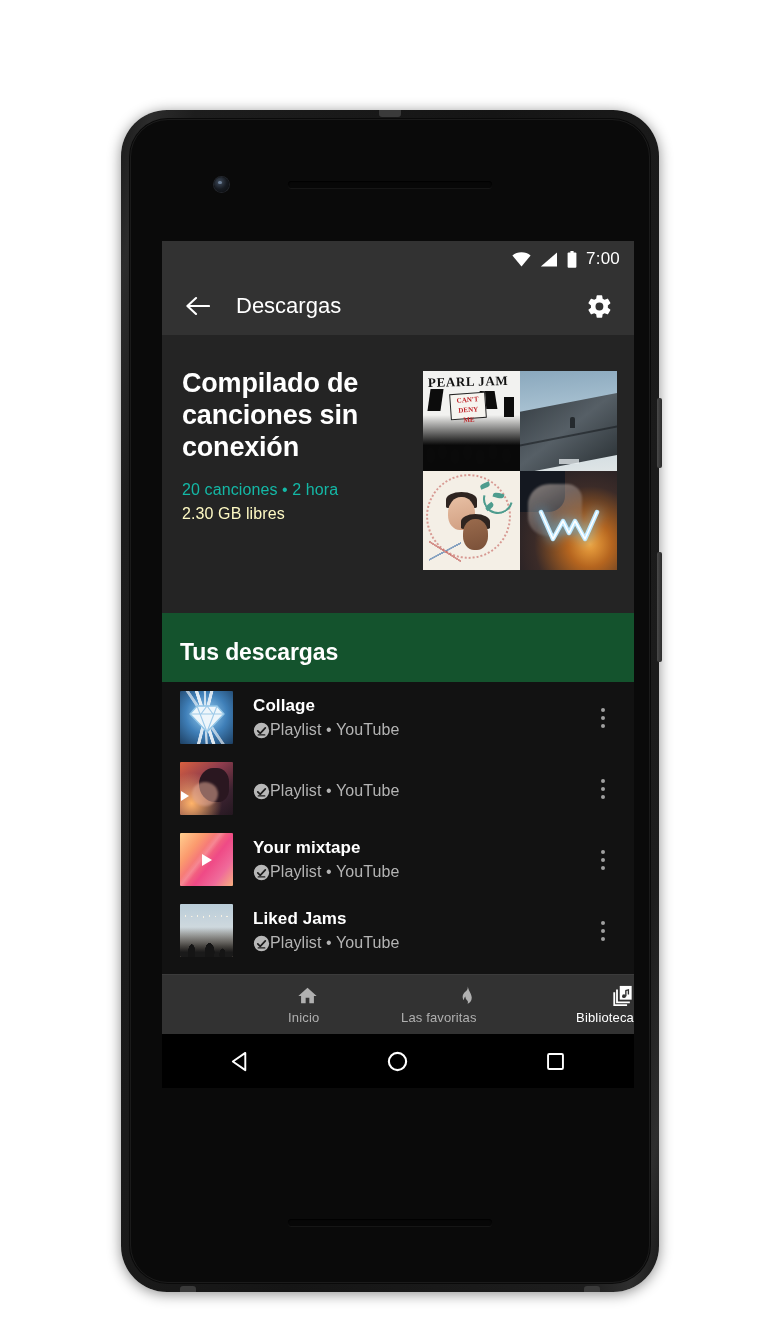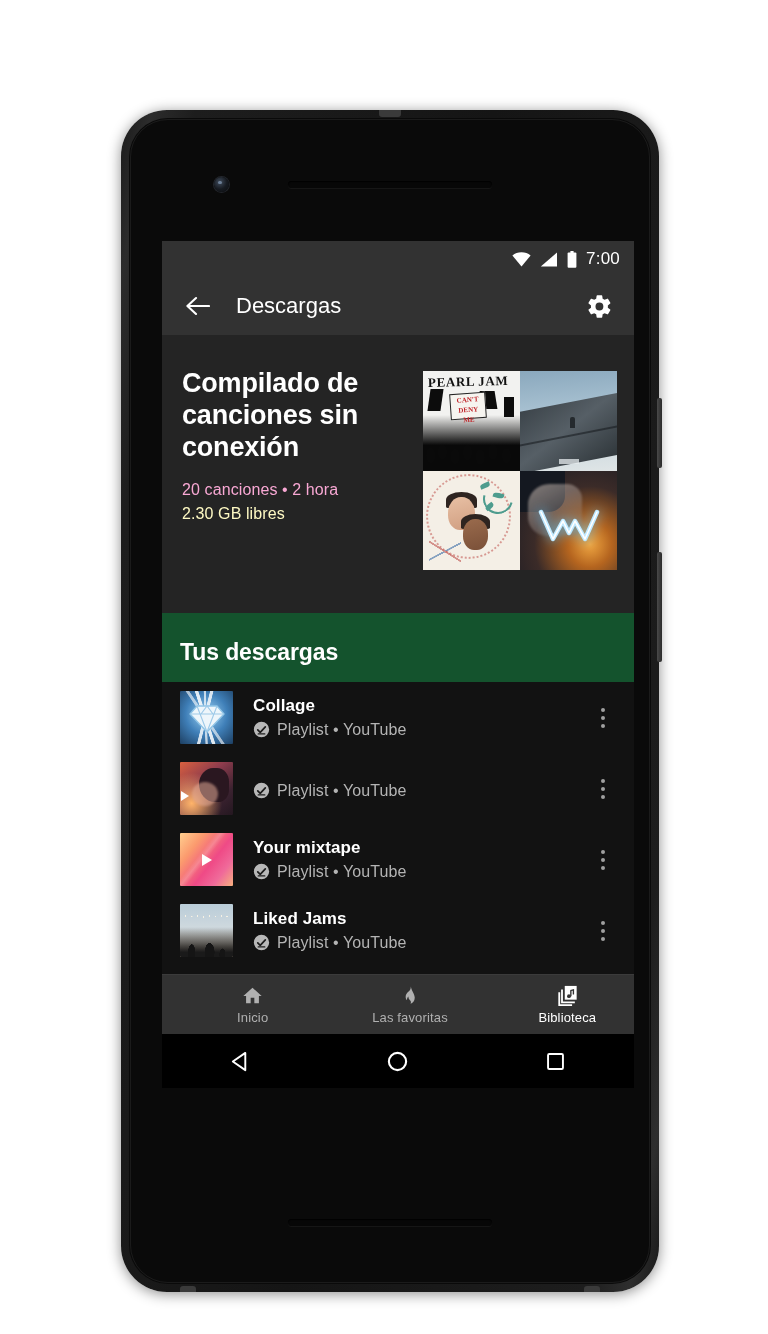--- a/index.html
+++ b/index.html
@@ -170,21 +170,21 @@
   }
   .hero-text { width: 232px; flex: none; }
   .hero-title {
     color: #ffffff;
     font-size: 27px;
     font-weight: bold;
     line-height: 32px;
     letter-spacing: -.2px;
   }
   .hero-sub {
-    color: #f9a8d4;
+    color: #14b8a6;
     font-size: 16px;
     margin-top: 18px;
     letter-spacing: .1px;
   }
   .hero-free {
     color: #fef9c3;
     font-size: 16px;
     margin-top: 6px;
     letter-spacing: .1px;
   }
@@ -391,23 +391,22 @@
     color: #ffffff;
     font-size: 17px;
     font-weight: bold;
     letter-spacing: .1px;
     white-space: nowrap;
     overflow: hidden;
     text-overflow: ellipsis;
   }
   .row-meta {
     display: flex;
-    align-items: flex-start;
+    align-items: flex-end;
     margin-top: 5px;
-    gap: 7px;
   }
   .dl-badge { flex: none; display: block; }
   .row-sub {
     color: #b4b4b4;
     font-size: 16px;
     white-space: nowrap;
     letter-spacing: .1px;
   }
   .overflow-btn {
     width: 34px; height: 44px;
@@ -507,21 +506,21 @@
     height: 60px;
     background: #323232;
     display: flex;
     align-items: center;
     border-top: 1px solid #3b3b3b;
   }
   .nav-item {
     flex: 1;
     display: flex;
     flex-direction: column;
-    align-items: center;
+    align-items: flex-end;
     justify-content: center;
     gap: 3px;
     padding-left: 24px;
   }
   .nav-label {
     font-size: 13px;
     letter-spacing: .15px;
   }
   .nav-item.inactive .nav-label { color: #b0b0b0; }
   .nav-item.active   .nav-label { color: #ffffff; }

